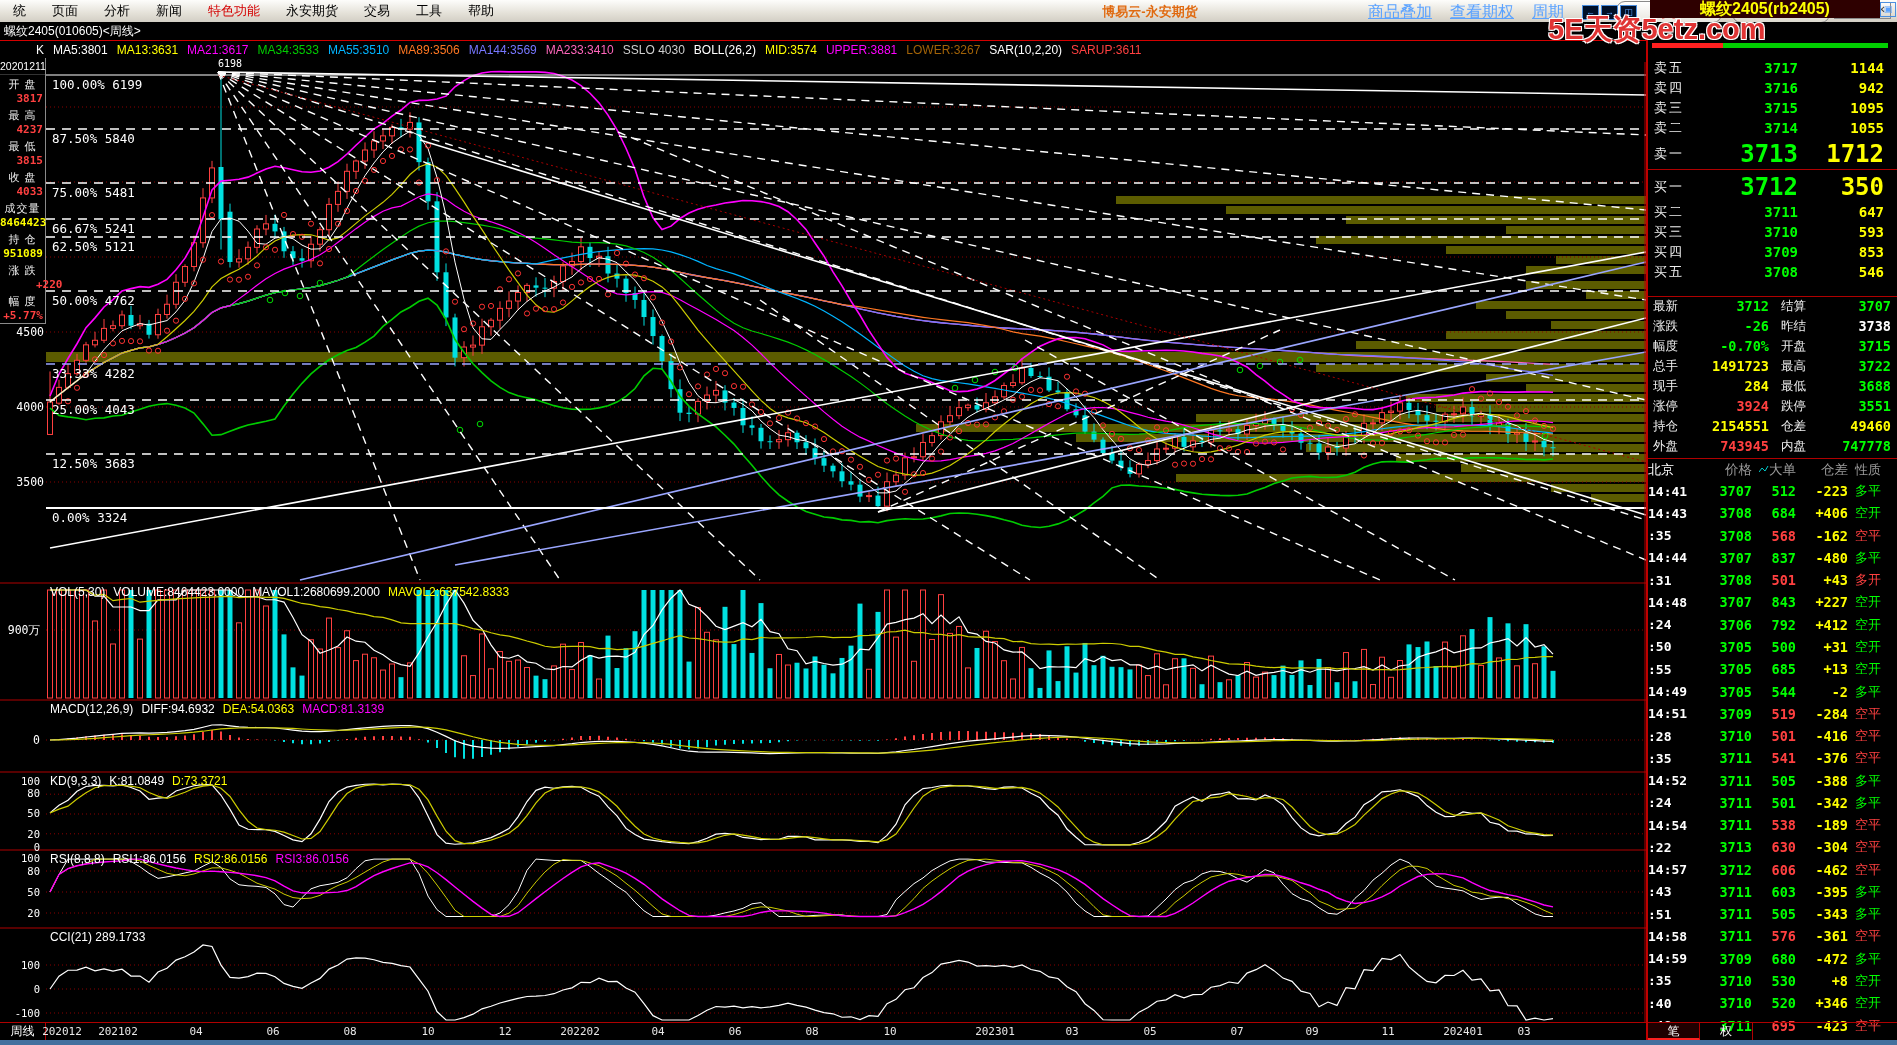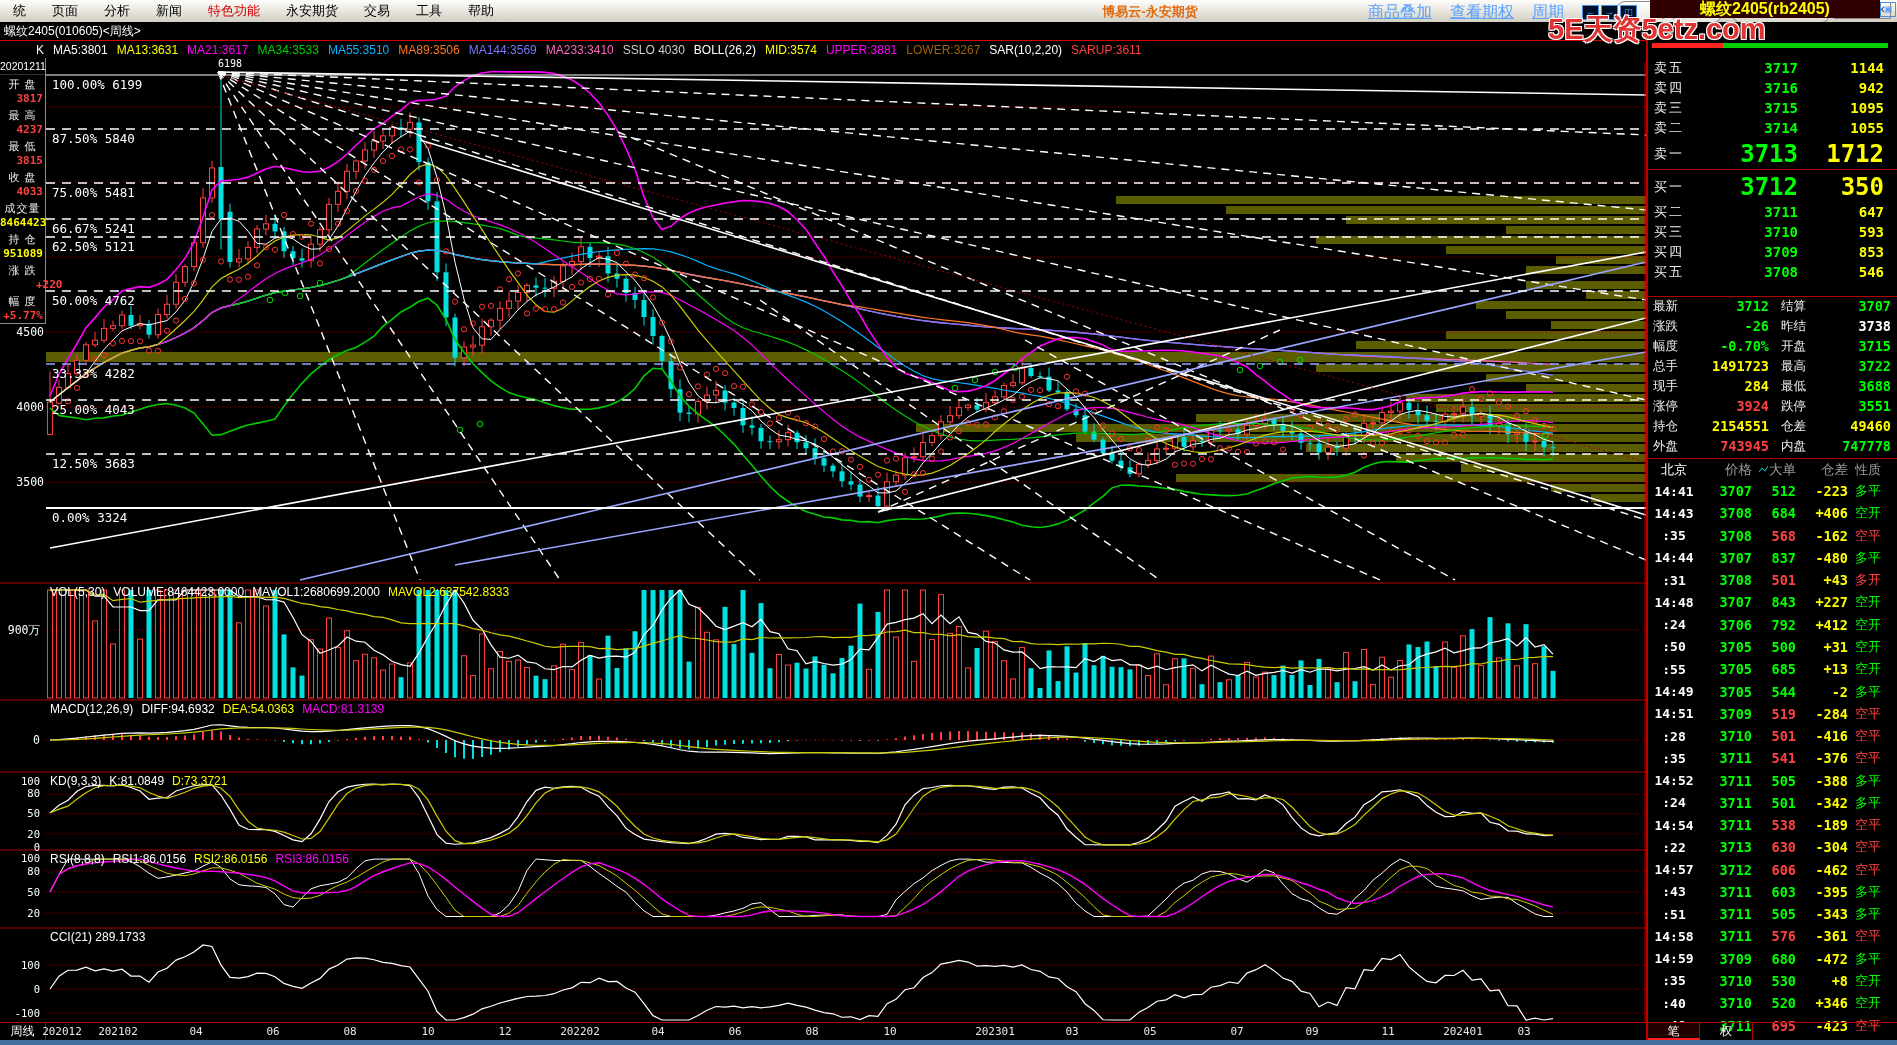--- a/index.html
+++ b/index.html
@@ -71,21 +71,21 @@
   .stats{position:absolute;left:0;top:258px;width:249px;}
   .stats-row{display:flex;height:20px;align-items:flex-start;font-family:"DejaVu Sans Mono",monospace;}
   .st-l{width:34px;color:#eee;font-size:12.5px;padding-left:5px;font-family:"Liberation Sans",sans-serif;}
   .st-v1{width:82px;text-align:right;font-weight:bold;font-size:13.5px;}
   .st-l2{width:34px;color:#eee;font-size:12.5px;padding-left:12px;font-family:"Liberation Sans",sans-serif;}
   .st-v2{flex:1;text-align:right;font-weight:bold;font-size:13.5px;padding-right:6px;}
   #tick-header{position:absolute;left:0;top:418px;width:249px;height:22px;display:flex;align-items:center;
     color:#9a9a9a;font-size:13px;border-top:1px solid #b00000;}
   #tick-list{position:absolute;left:0;top:440px;width:249px;height:558px;display:flex;flex-direction:column;}
   .tick-row{display:flex;align-items:center;height:22.28px;font-family:"DejaVu Sans Mono",monospace;font-weight:bold;}
-  .tk-t{width:52px;text-align:center;color:#fff;font-size:13px;}
+  .tk-t{width:52px;text-align:left;color:#fff;font-size:13px;}
   .tk-p{width:52px;text-align:right;font-size:13.5px;}
   .tk-v{width:44px;text-align:right;font-size:13.5px;}
   .tk-d{width:52px;text-align:right;color:#ffff00;font-size:13.5px;}
   .tk-n{flex:1;text-align:right;padding-right:16px;font-size:13px;font-family:"Liberation Sans",sans-serif;font-weight:normal;}
   #panel-tabs{position:absolute;left:0;top:982px;width:249px;height:18px;border-top:1px solid #b00000;display:flex;}
   .ptab{width:52px;height:17px;border-right:1px solid #b00000;color:#fff;font-size:12px;text-align:center;line-height:17px;}
   .ptab.on{background:#200000;border-bottom:2px solid #ff2020;box-sizing:border-box;}
   #bottom-strip{position:absolute;left:0;top:1040px;width:1897px;height:5px;background:#44709e;}
   svg text{font-family:"DejaVu Sans Mono",monospace;}
 </style>

